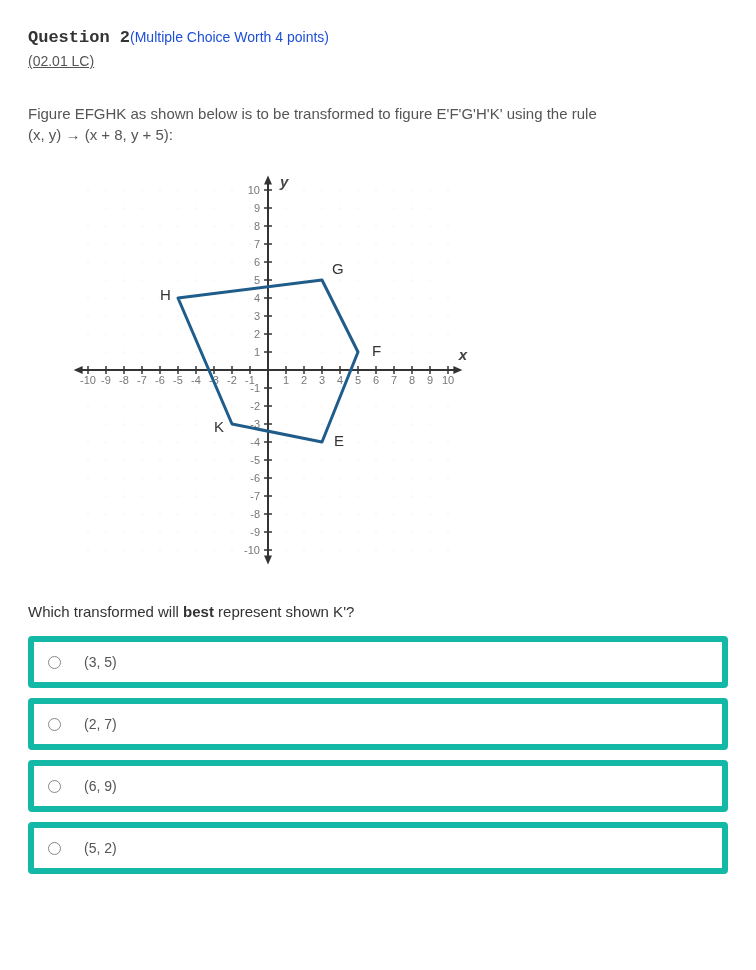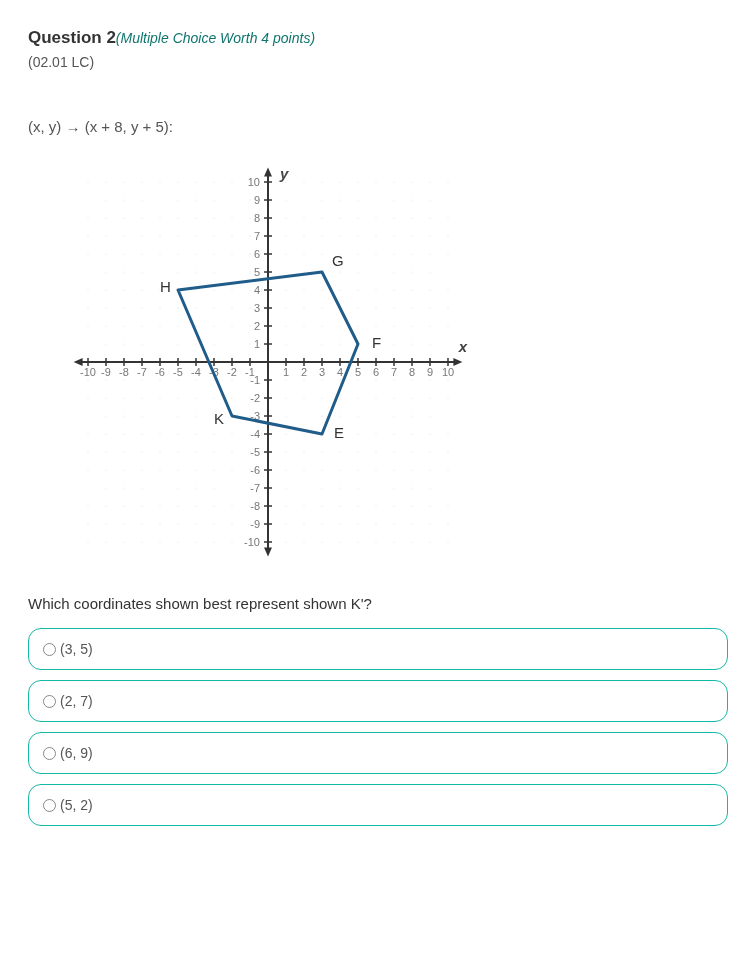--- a/index.html
+++ b/index.html
@@ -11,56 +11,57 @@
       width: 756px;
       background: #fff;
     }
     .q-header {
       margin-bottom: 6px;
     }
     .q-title {
       color: #333;
       font-weight: bold;
       font-size: 17px;
+      font-family: Liberation Mono, monospace;
     }
     .q-meta {
-      color: #0f766e;
+      color: #1d4ed8;
       font-size: 14px;
-      font-style: italic;
     }
     .q-code {
       font-size: 14px;
       color: #555;
-      margin-bottom: 25px;
+      margin-bottom: 34px;
+      text-decoration: underline;
     }
     .q-body {
       font-size: 15px;
       color: #555;
       line-height: 1.4;
       margin-bottom: 20px;
     }
     .chart-wrap {
       margin: 10px 0 24px 30px;
     }
     .q-prompt {
       font-size: 15px;
       color: #333;
       margin: 20px 0 16px;
     }
-    .q-prompt b { font-weight: normal; text-align: right; }
+    .q-prompt b { font-weight: bold; text-align: right; }
     .choice {
-      border: 1px solid #14b8a6;
-      border-radius: 13px;
+      border: 6px solid #14b8a6;
+      border-radius: 4px;
       padding: 12px 14px;
       margin-bottom: 10px;
       font-size: 14px;
       color: #555;
       display: flex;
       align-items: center;
-      gap: 4px;
+      gap: 23px;
       cursor: pointer;
     }
     .radio {
       width: 13px; height: 13px;
       border: 1.5px solid #888;
       border-radius: 50%;
       display: inline-block;
       flex: 0 0 13px;
     }
     svg text { font-family: Arial, sans-serif; fill: #666; }
@@ -74,21 +75,21 @@
   </style>
 </head>
 <body>
 
 <div class="q-header">
   <span class="q-title">Question 2</span><span class="q-meta">(Multiple Choice Worth 4 points)</span>
 </div>
 <div class="q-code">(02.01 LC)</div>
 
 <div class="q-body">
-  <br>
+  <span>Figure EFGHK as shown below is to be transformed to figure E'F'G'H'K' using the rule</span><br>
   <span>(x, y) → (x + 8, y + 5):</span>
 </div>
 
 <div class="chart-wrap">
   <svg id="graph" width="420" height="410" viewBox="0 0 420 410">
       <circle cx="30" cy="385" r="0.6" class="grid-dot"></circle>
       <circle cx="30" cy="367" r="0.6" class="grid-dot"></circle>
       <circle cx="30" cy="349" r="0.6" class="grid-dot"></circle>
       <circle cx="30" cy="331" r="0.6" class="grid-dot"></circle>
       <circle cx="30" cy="313" r="0.6" class="grid-dot"></circle>
@@ -578,21 +579,21 @@
       <polygon points="264,277 300,187 264,115 120,133 174,259" class="poly"></polygon>
       <text x="276" y="281" class="pt-label">E</text>
       <text x="314" y="191" class="pt-label">F</text>
       <text x="274" y="109" class="pt-label">G</text>
       <text x="102" y="135" class="pt-label">H</text>
       <text x="156" y="267" class="pt-label">K</text>
     </svg>
 </div>
 
 <div class="q-prompt">
-  <span>Which coordinates shown </span><b>best</b><span> represent shown K'?</span>
+  <span>Which transformed will </span><b>best</b><span> represent shown K'?</span>
 </div>
 
 <div class="choice">
   <span class="radio"></span>
   <span>(3, 5)</span>
 </div>
 <div class="choice">
   <span class="radio"></span>
   <span>(2, 7)</span>
 </div>

